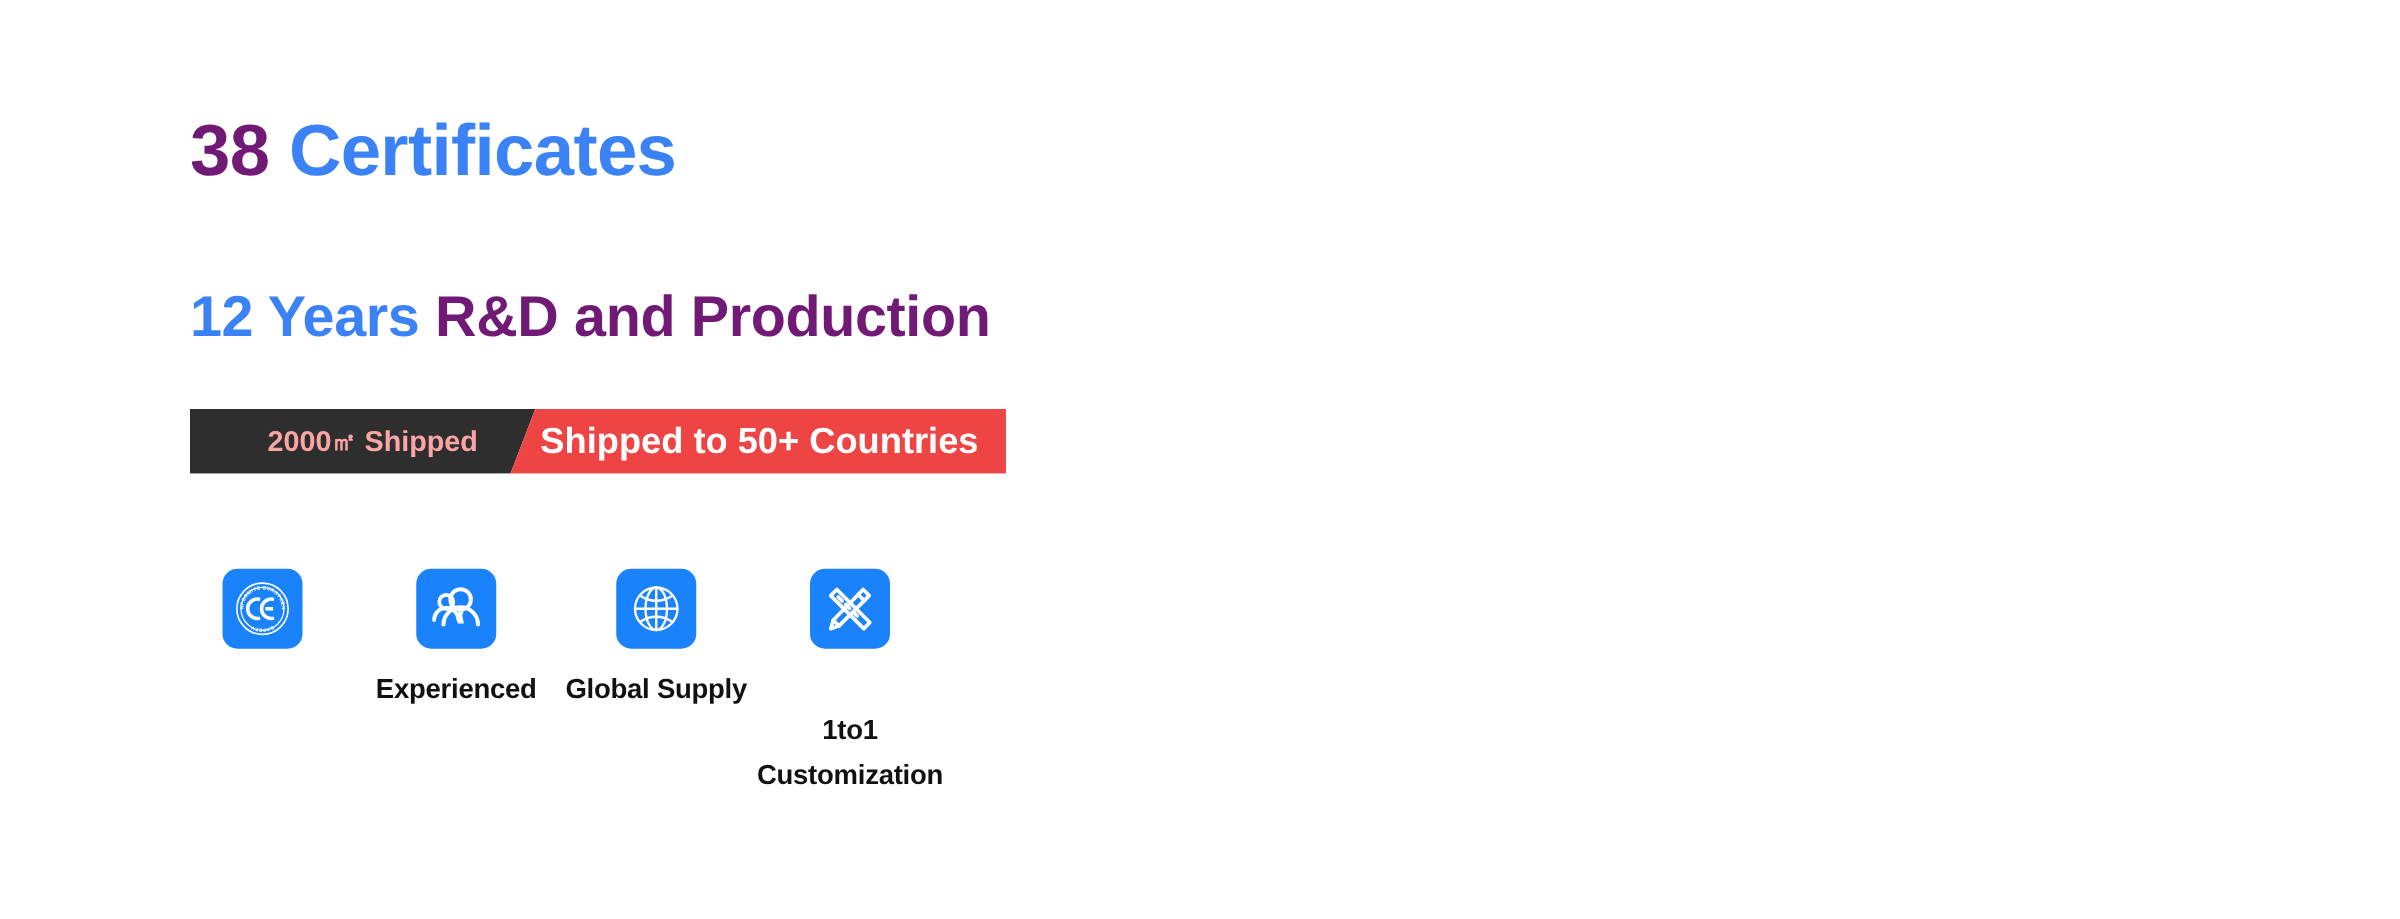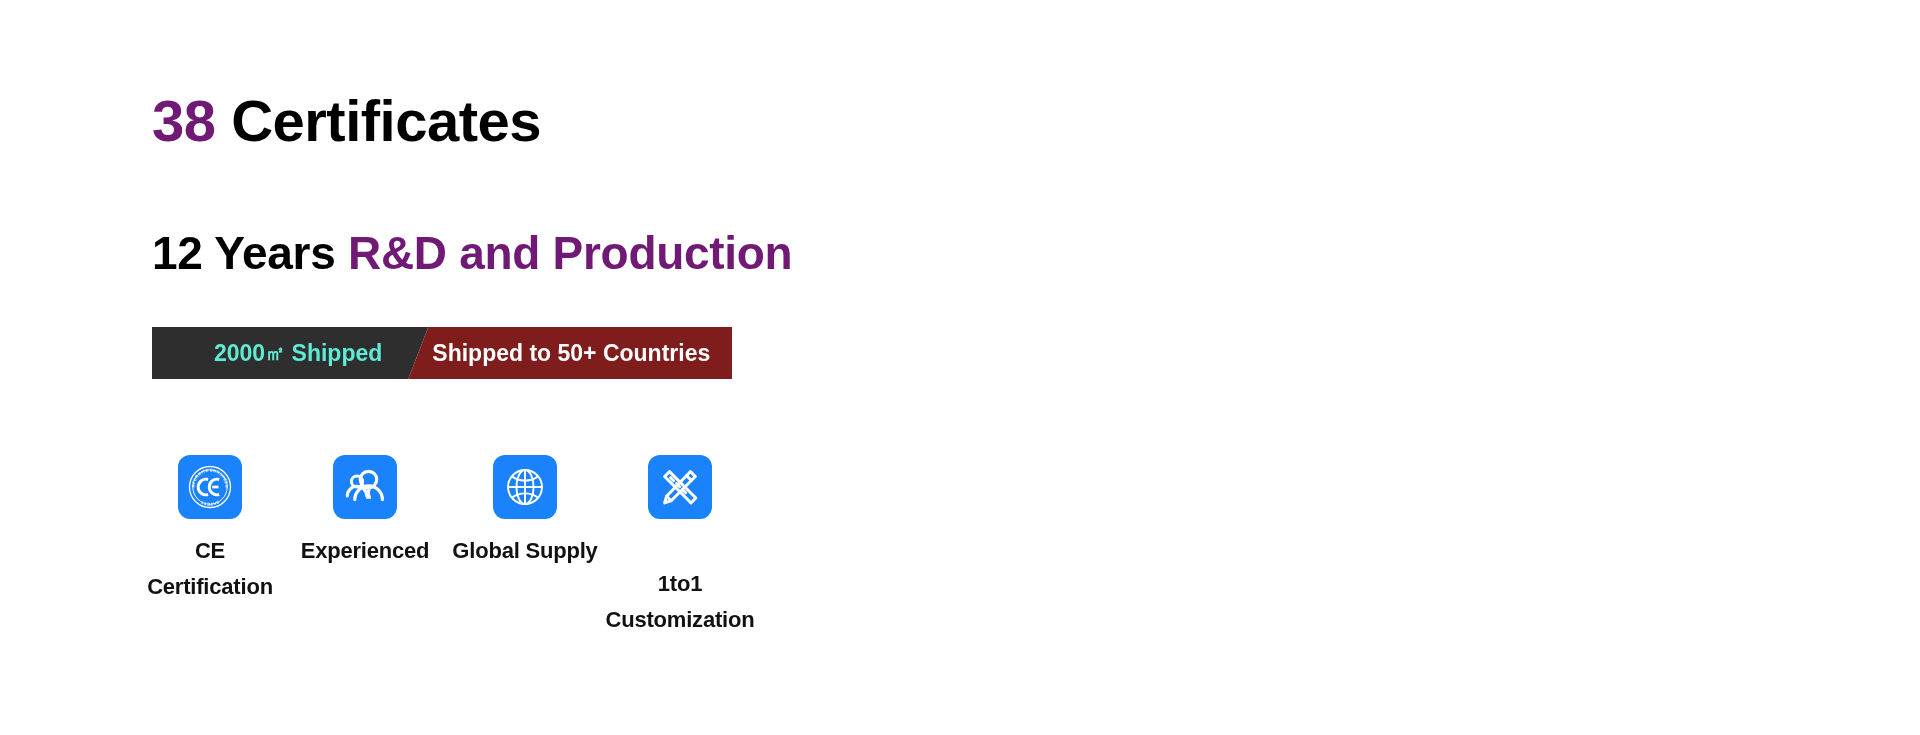--- a/index.html
+++ b/index.html
@@ -35,55 +35,55 @@
     position: absolute;
     left: 152px;
     top: 230px;
     font-size: 46px;
     font-weight: 700;
     letter-spacing: -0.3px;
     line-height: 1;
     white-space: nowrap;
   }
   .t-black { color: #701a75; }
-  .t-blue  { color: #000000; }
+  .t-blue  { color: #3b82f6; }
 
   
   .banner {
     position: absolute;
     left: 152px;
     top: 327px;
     height: 52px;
     display: flex;
     align-items: stretch;
   }
   .banner-dark {
     position: relative;
     background: #2e2e2e;
     display: flex;
     align-items: center;
     justify-content: center;
     padding: 0 26px 0 62px;
-    color: #5eead4;
+    color: #fca5a5;
     font-size: 23px;
     font-weight: 700;
     white-space: nowrap;
     clip-path: polygon(0 0, 100% 0, calc(100% - 20px) 100%, 0 100%);
     padding-right: 46px;
   }
   .banner-blue {
     position: relative;
-    background: #7f1d1d;
+    background: #ef4444;
     display: flex;
     align-items: center;
     justify-content: flex-start;
     padding: 0 22px 0 24px;
     margin-left: -20px;
     color: #ffffff;
-    font-size: 23px;
+    font-size: 29px;
     font-weight: 700;
     white-space: nowrap;
     clip-path: polygon(20px 0, 100% 0, 100% 100%, 0 100%);
   }
   .sq-unit { font-size: 20px; }
 
   
   .features {
     position: absolute;
     left: 120px;
@@ -161,22 +161,20 @@
             <textPath href="#ceArcTop" startOffset="50%" text-anchor="middle">CONFORMITE EUROPEENNE</textPath>
           </text>
           <text font-family="'Liberation Sans', sans-serif" font-size="3.9" font-weight="700" fill="#ffffff" letter-spacing="0.35">
             <textPath href="#ceArcBottom" startOffset="50%" text-anchor="middle">SAFETY</textPath>
           </text>
           <path d="M 21.1 15.5 A 7.8 7.8 0 1 0 21.1 30.5" fill="none" stroke="#ffffff" stroke-width="2.9" stroke-linecap="butt"></path>
           <path d="M 32.2 15.5 A 7.8 7.8 0 1 0 32.2 30.5" fill="none" stroke="#ffffff" stroke-width="2.9" stroke-linecap="butt"></path>
           <line x1="25.2" y1="23" x2="31.5" y2="23" stroke="#ffffff" stroke-width="2.7"></line>
         </svg>
       </div>
-      <div class="feature-label">CE
-Certification</div>
     </div>
 
     <div class="feature" style="left:310px;">
       <div class="feature-icon">
         <svg width="44" height="44" viewBox="0 0 44 44" aria-hidden="true">
           <g fill="none" stroke="#ffffff" stroke-width="1.9">
             <circle cx="22" cy="22" r="17"></circle>
             <ellipse cx="22" cy="22" rx="8.6" ry="17"></ellipse>
             <line x1="22" y1="5" x2="22" y2="39"></line>
             <line x1="5" y1="22" x2="39" y2="22"></line>

